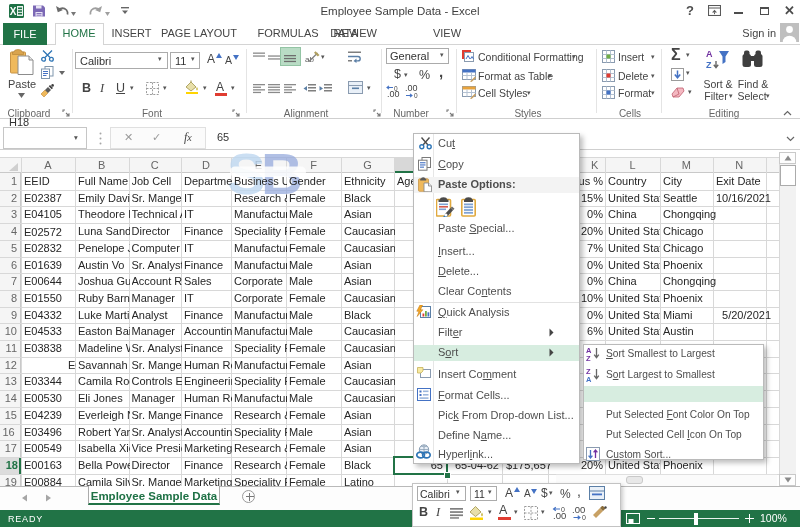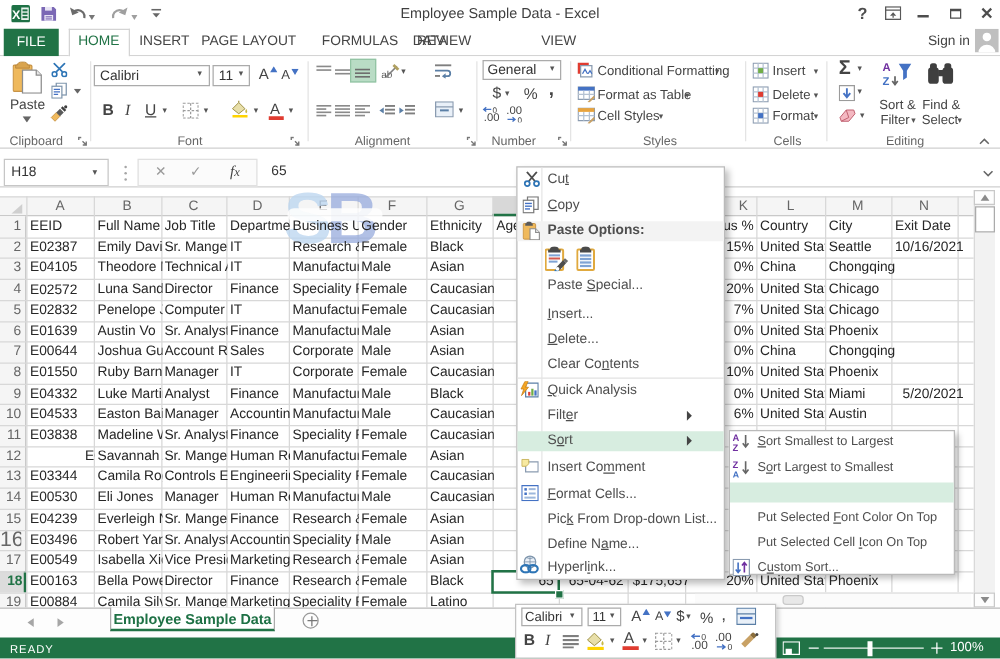--- a/index.html
+++ b/index.html
@@ -318,21 +318,21 @@
 <rect x="12" y="4" width="8.5" height="13" rx="2.5" fill="#3F3F3F"></rect>
 <rect x="2" y="0.5" width="5.5" height="6" rx="2" fill="#3F3F3F"></rect>
 <rect x="13.5" y="0.5" width="5.5" height="6" rx="2" fill="#3F3F3F"></rect>
 <rect x="8.5" y="6" width="4" height="5" fill="#3F3F3F"></rect>
     </svg>
 <div class="tx" style="left:735px;top:78px;width:36px;text-align:center;font-size:10.5px;color:#444;">Find &amp;</div>
 <div class="tx" style="left:734px;top:90px;width:36px;text-align:center;font-size:10.5px;color:#444;">Select</div>
 <div class="tx" style="left:766px;top:92px;font-size:7px;color:#555;">▾</div>
 <div class="ab" style="left:0;top:120px;width:800px;height:30px;background:#fff;border-bottom:1px solid #CFCFCF;"></div>
 <div class="ab" style="left:3px;top:127px;width:84px;height:22px;border:1px solid #C6C6C6;background:#fff;"></div>
-<div class="tx" style="left:9px;top:132px;font-size:11px;color:#333;">H18</div>
+<div class="tx" style="left:9px;top:116px;font-size:11px;color:#333;">H18</div>
 <div class="tx" style="left:74px;top:133px;font-size:7.5px;color:#555;">▾</div>
 <svg class="ab" style="left:99px;top:132px;" width="3" height="13" viewBox="0 0 3 13">
       <circle cx="1.5" cy="1.5" r="1" fill="#A6A6A6"></circle>
       <circle cx="1.5" cy="6.5" r="1" fill="#A6A6A6"></circle>
       <circle cx="1.5" cy="11.5" r="1" fill="#A6A6A6"></circle>
     </svg>
 <div class="ab" style="left:110px;top:127px;width:96px;height:22px;border:1px solid #E0E0E0;background:#fbfbfb;"></div>
 <div class="tx" style="left:124px;top:131px;font-size:11px;color:#9a9a9a;">✕</div>
 <div class="tx" style="left:152px;top:131px;font-size:11px;color:#9a9a9a;">✓</div>
 <div class="tx" style="left:184px;top:130px;font-size:12px;font-style:italic;font-family:'Liberation Serif',serif;color:#444;">f<span style="font-size:10px;">x</span></div>
@@ -365,21 +365,21 @@
 <div class="tx" style="left:0;top:256.5px;width:17px;height:16.7px;line-height:16.7px;text-align:right;font-size:11px;color:#666;overflow:hidden;">6</div>
 <div class="tx" style="left:0;top:273.2px;width:17px;height:16.7px;line-height:16.7px;text-align:right;font-size:11px;color:#666;overflow:hidden;">7</div>
 <div class="tx" style="left:0;top:289.9px;width:17px;height:16.7px;line-height:16.7px;text-align:right;font-size:11px;color:#666;overflow:hidden;">8</div>
 <div class="tx" style="left:0;top:306.6px;width:17px;height:16.7px;line-height:16.7px;text-align:right;font-size:11px;color:#666;overflow:hidden;">9</div>
 <div class="tx" style="left:0;top:323.3px;width:17px;height:16.7px;line-height:16.7px;text-align:right;font-size:11px;color:#666;overflow:hidden;">10</div>
 <div class="tx" style="left:0;top:340.0px;width:17px;height:16.7px;line-height:16.7px;text-align:right;font-size:11px;color:#666;overflow:hidden;">11</div>
 <div class="tx" style="left:0;top:356.7px;width:17px;height:16.7px;line-height:16.7px;text-align:right;font-size:11px;color:#666;overflow:hidden;">12</div>
 <div class="tx" style="left:0;top:373.4px;width:17px;height:16.7px;line-height:16.7px;text-align:right;font-size:11px;color:#666;overflow:hidden;">13</div>
 <div class="tx" style="left:0;top:390.1px;width:17px;height:16.7px;line-height:16.7px;text-align:right;font-size:11px;color:#666;overflow:hidden;">14</div>
 <div class="tx" style="left:0;top:406.8px;width:17px;height:16.7px;line-height:16.7px;text-align:right;font-size:11px;color:#666;overflow:hidden;">15</div>
-<div class="tx" style="left:0;top:423.5px;width:17px;height:16.7px;line-height:16.7px;text-align:right;font-size:17px;color:#666;overflow:hidden;">16</div>
+<div class="tx" style="left:0;top:423.5px;width:17px;height:16.7px;line-height:16.7px;text-align:center;font-size:11px;color:#666;overflow:hidden;">16</div>
 <div class="tx" style="left:0;top:440.2px;width:17px;height:16.7px;line-height:16.7px;text-align:right;font-size:11px;color:#666;overflow:hidden;">17</div>
 <div class="ab" style="left:0;top:456.9px;width:21px;height:16.7px;background:#DCDCDC;border-right:2px solid #217346;"></div>
 <div class="tx" style="left:0;top:456.9px;width:18px;height:16.7px;line-height:16.7px;text-align:right;font-size:11px;font-weight:bold;color:#217346;">18</div>
 <div class="tx" style="left:0;top:473.6px;width:17px;height:12.400000000000034px;line-height:16.7px;text-align:right;font-size:11px;color:#666;overflow:hidden;">19</div>
 <div class="vline" style="left:21px;top:157px;height:329px;"></div>
 <div class="vline" style="left:75px;top:157px;height:329px;"></div>
 <div class="vline" style="left:128.5px;top:157px;height:329px;"></div>
 <div class="vline" style="left:181px;top:157px;height:329px;"></div>
 <div class="vline" style="left:231px;top:157px;height:329px;"></div>
 <div class="vline" style="left:286px;top:157px;height:329px;"></div>
@@ -411,21 +411,21 @@
 <div class="hline" style="left:0;top:440.2px;width:779px;"></div>
 <div class="hline" style="left:0;top:456.9px;width:779px;"></div>
 <div class="hline" style="left:0;top:473.6px;width:779px;"></div>
 <svg class="ab" style="left:227px;top:147px;" width="92" height="52" viewBox="0 0 92 52" opacity="0.85">
 <text x="34" y="47" font-size="58" font-weight="bold" fill="#93A8DC" font-family="Liberation Sans" opacity="0.85">B</text>
 <text x="0" y="47" font-size="58" font-weight="bold" fill="#BCD6F0" font-family="Liberation Sans" opacity="0.92">S</text>
 <rect x="3" y="19.5" width="76" height="10.5" fill="#fff" opacity="0.9" rx="5"></rect>
 </svg>
 <div class="cell" style="left:24px;top:173.0px;width:52px;height:16.7px;line-height:16.7px;">EEID</div>
 <div class="cell" style="left:78px;top:173.0px;width:51.5px;height:16.7px;line-height:16.7px;">Full Name</div>
-<div class="cell" style="left:131.5px;top:173.0px;width:50.5px;height:16.7px;line-height:16.7px;">Job Title</div>
+<div class="cell" style="left:131.5px;top:173.0px;width:50.5px;height:16.7px;line-height:16.7px;">Job Cell</div>
 <div class="cell" style="left:184px;top:173.0px;width:48px;height:16.7px;line-height:16.7px;">Department</div>
 <div class="cell" style="left:234px;top:173.0px;width:53px;height:16.7px;line-height:16.7px;">Business Unit</div>
 <div class="cell" style="left:289px;top:173.0px;width:53px;height:16.7px;line-height:16.7px;">Gender</div>
 <div class="cell" style="left:344px;top:173.0px;width:51px;height:16.7px;line-height:16.7px;">Ethnicity</div>
 <div class="cell" style="left:397px;top:173.0px;width:51px;height:16.7px;line-height:16.7px;">Age</div>
 <div class="cell" style="left:24px;top:189.7px;width:52px;height:16.7px;line-height:16.7px;">E02387</div>
 <div class="cell" style="left:78px;top:189.7px;width:51.5px;height:16.7px;line-height:16.7px;">Emily Davidson</div>
 <div class="cell" style="left:131.5px;top:189.7px;width:50.5px;height:16.7px;line-height:16.7px;">Sr. Manger</div>
 <div class="cell" style="left:184px;top:189.7px;width:48px;height:16.7px;line-height:16.7px;">IT</div>
 <div class="cell" style="left:234px;top:189.7px;width:53px;height:16.7px;line-height:16.7px;">Research &amp; Dev</div>

